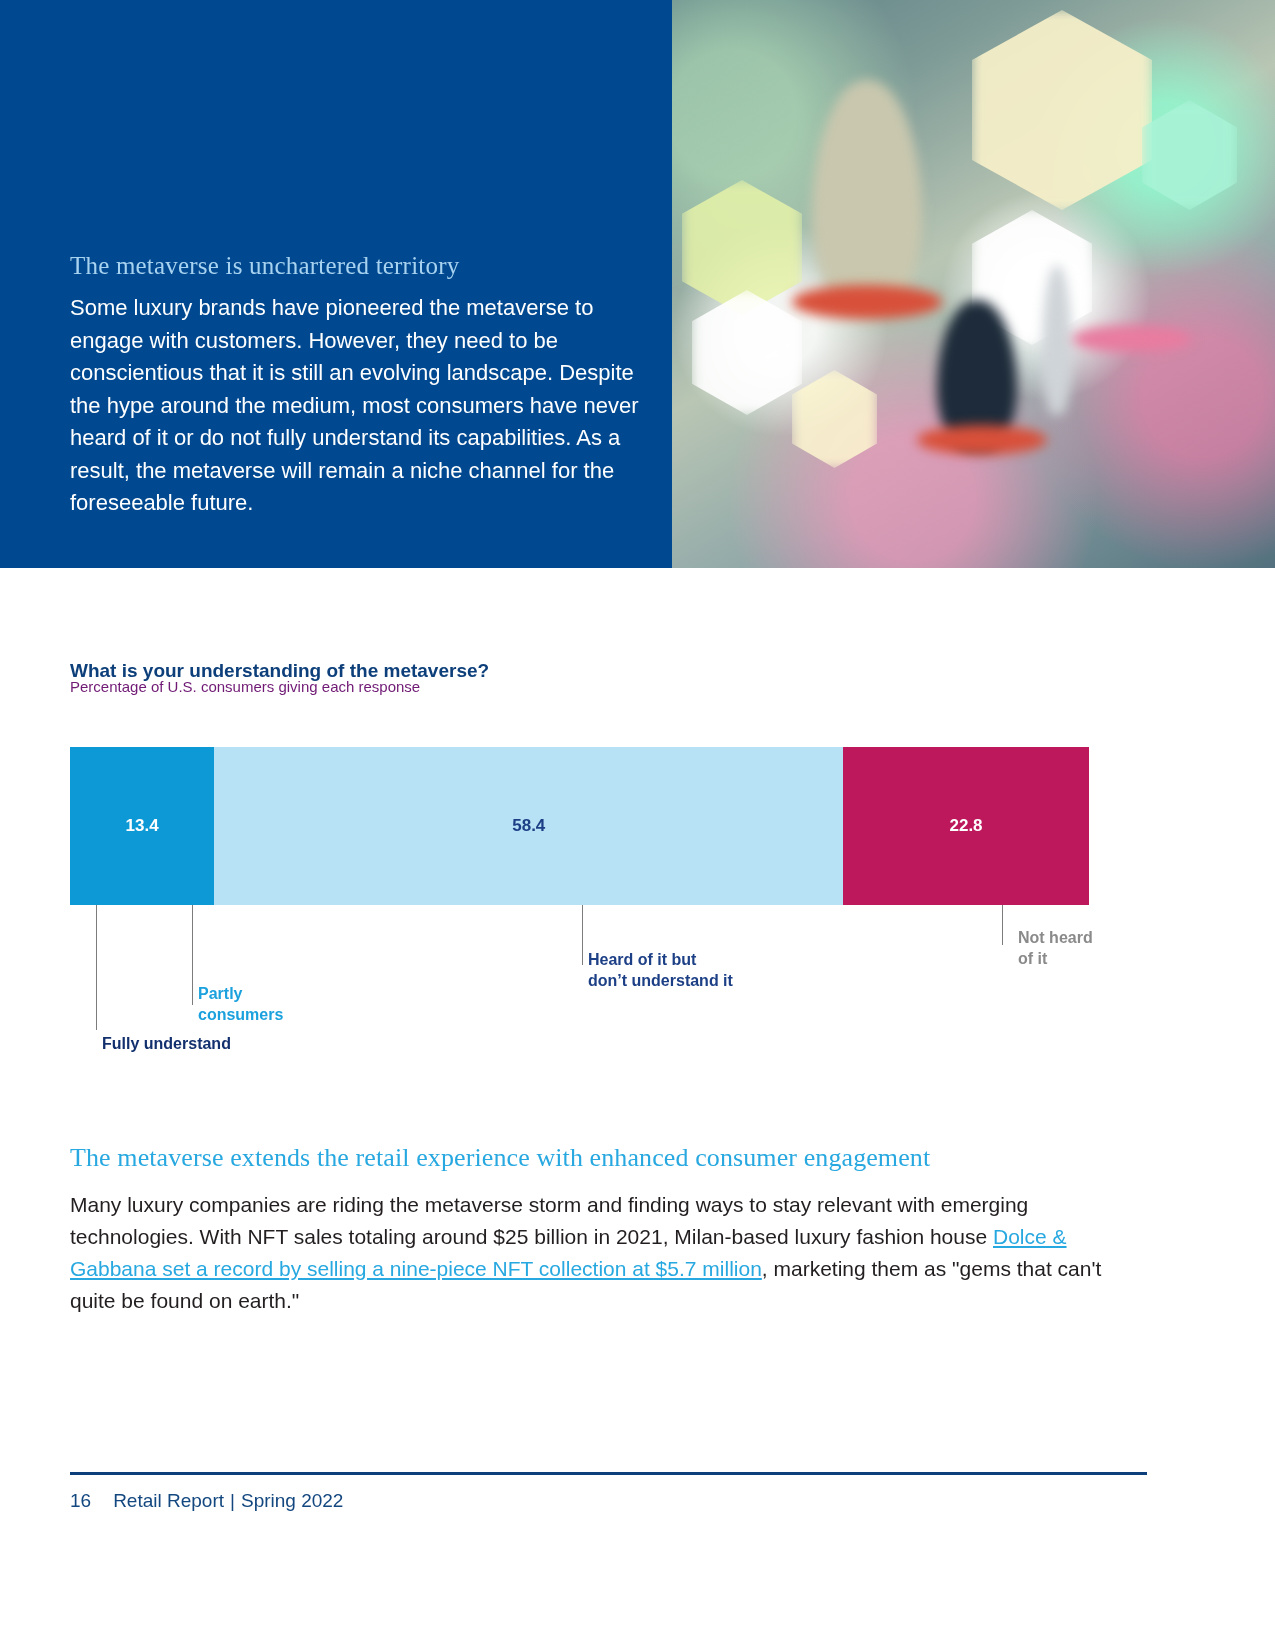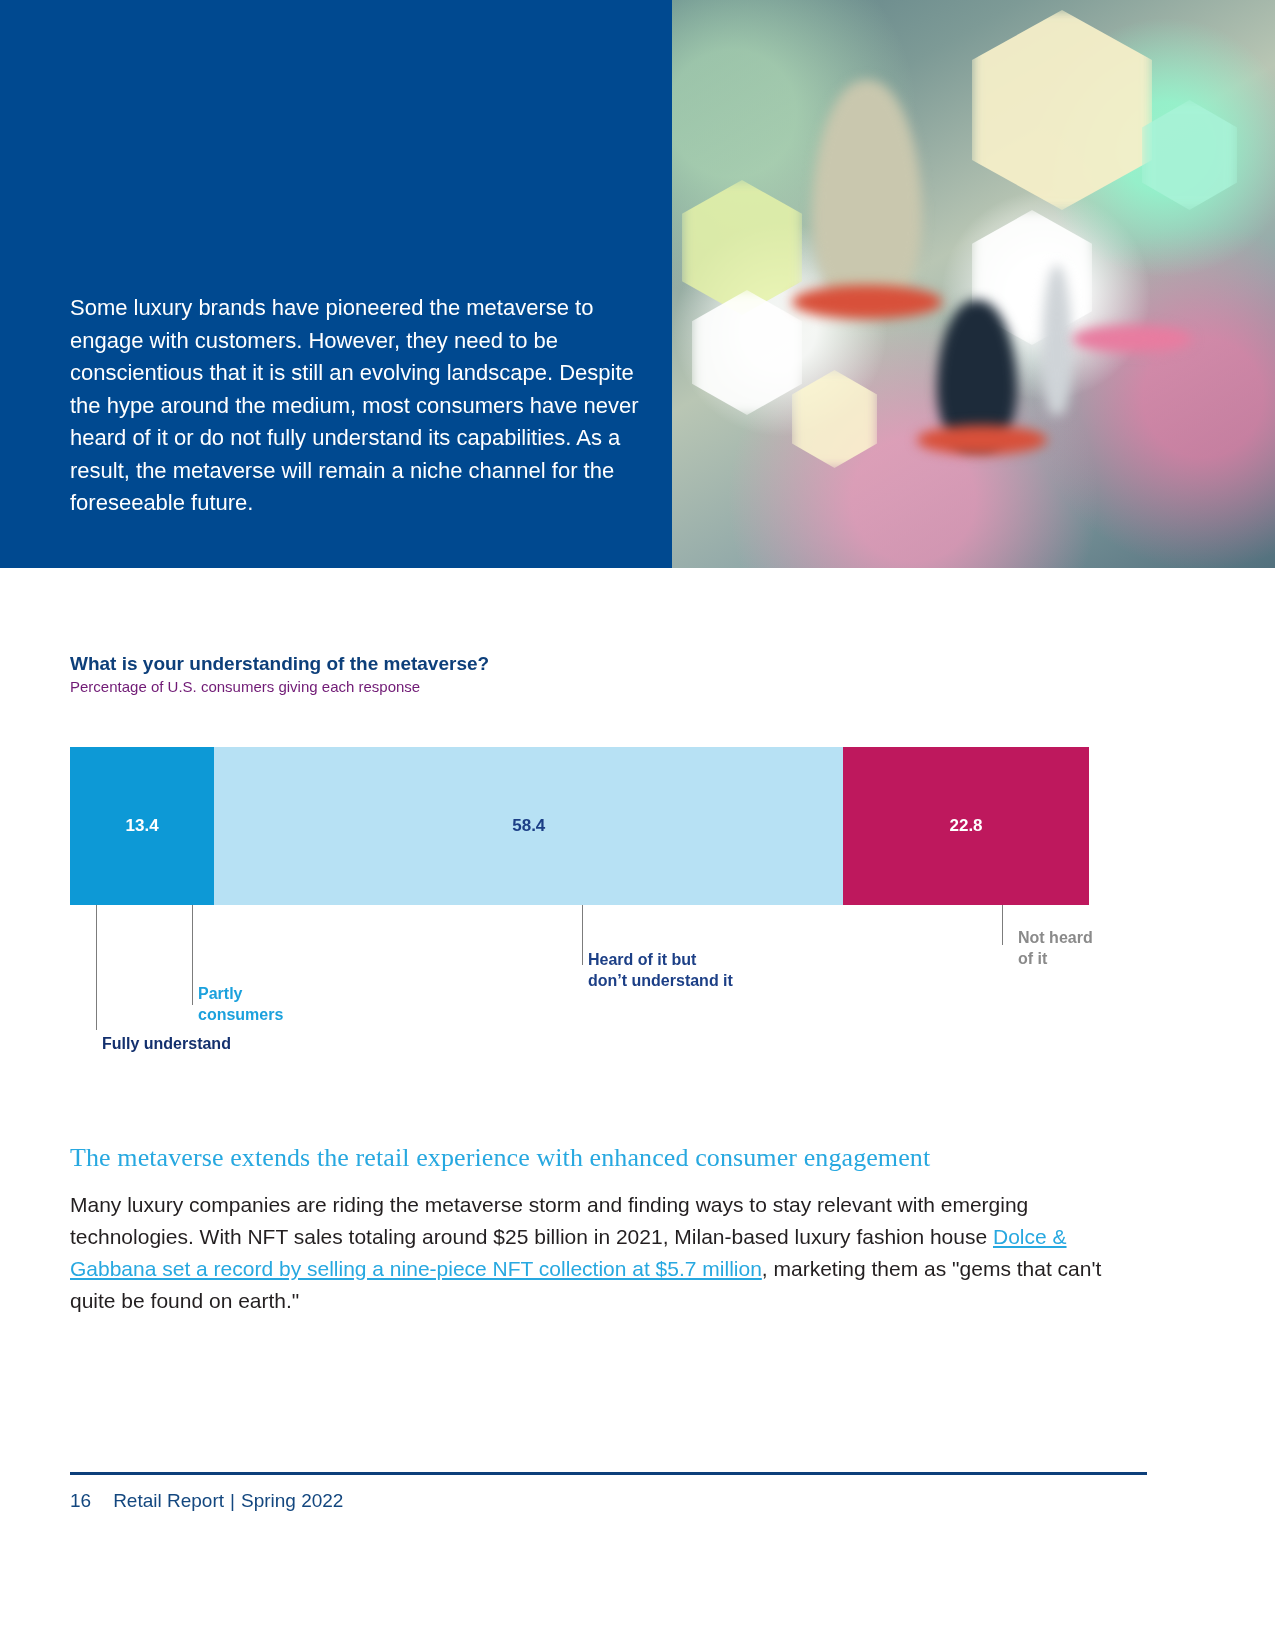--- a/index.html
+++ b/index.html
@@ -44,21 +44,21 @@
     font-size:25px;color:#a8d3f0;letter-spacing:.2px;
   }
   .hero-body{
     position:absolute;left:70px;top:292px;width:570px;
     font-size:22px;line-height:32.5px;color:#ffffff;
   }
 
   
   .chart-wrap{position:absolute;left:0;top:640px;width:1275px;}
   .chart-title{
-    position:absolute;left:70px;top:13px;
+    position:absolute;left:70px;top:20px;
     font-size:19px;font-weight:bold;color:#0d3f7a;
   }
   .chart-subtitle{
     position:absolute;left:70px;top:38px;
     font-size:15px;font-weight:normal;color:#701a75;
   }
 
   .bar{position:absolute;left:70px;top:107px;width:1077px;height:158px;display:flex;}
   .seg{position:relative;height:100%;display:flex;align-items:center;justify-content:center;}
   .seg span{font-size:17px;font-weight:bold;color:#ffffff;}
@@ -102,20 +102,21 @@
     <div class="hex blob" style="left:120px;top:370px;width:85px;height:98px;background:#fdf7d0;opacity:.85;"></div>
     <div class="figure blob" style="left:140px;top:80px;width:110px;height:230px;background:#c9c7ae;"></div>
     <div class="figure blob" style="left:265px;top:300px;width:80px;height:150px;background:#1d2b3a;"></div>
     <div class="figure blob" style="left:370px;top:265px;width:30px;height:150px;background:#cfd4d8;"></div>
     <div class="disc blob" style="left:120px;top:285px;width:150px;height:34px;background:#d8503a;"></div>
     <div class="disc blob" style="left:245px;top:425px;width:130px;height:30px;background:#d8503a;"></div>
     <div class="disc blob" style="left:400px;top:325px;width:120px;height:28px;background:#e87ca0;"></div>
   </div>
 
 
+  <div class="hero-kicker">The metaverse is unchartered territory</div>
   <div class="hero-body">Some luxury brands have pioneered the metaverse to engage with customers. However, they need to be conscientious that it is still an evolving landscape. Despite the hype around the medium, most consumers have never heard of it or do not fully understand its capabilities. As a result, the metaverse will remain a niche channel for the foreseeable future.</div>
 </div>
 
 <div class="chart-wrap">
   <div class="chart-title">What is your understanding of the metaverse?</div>
   <div class="chart-subtitle">Percentage of U.S. consumers giving each response</div>
 
   <div class="bar" id="bar">
       <div class="seg" style="width: 13.4%; background: rgb(13, 153, 214);">
         <span style="color: rgb(255, 255, 255);">13.4</span>

